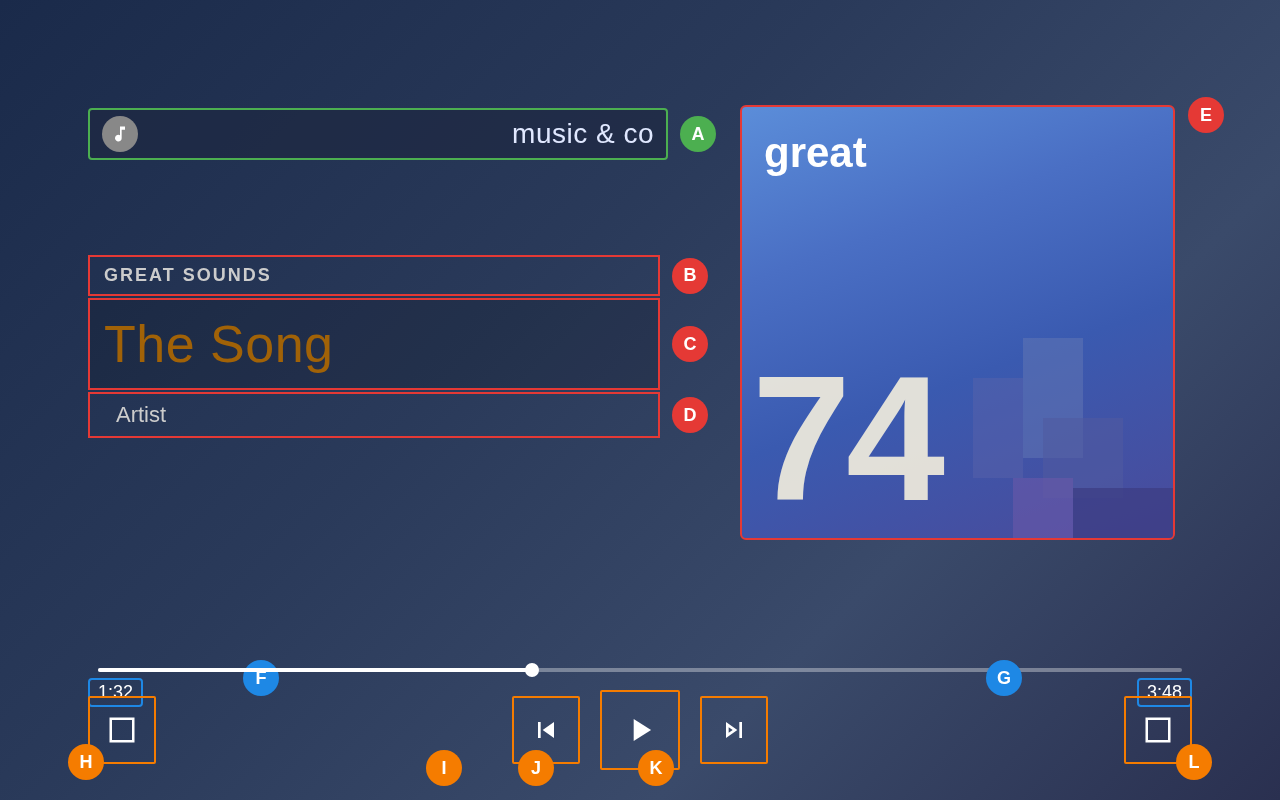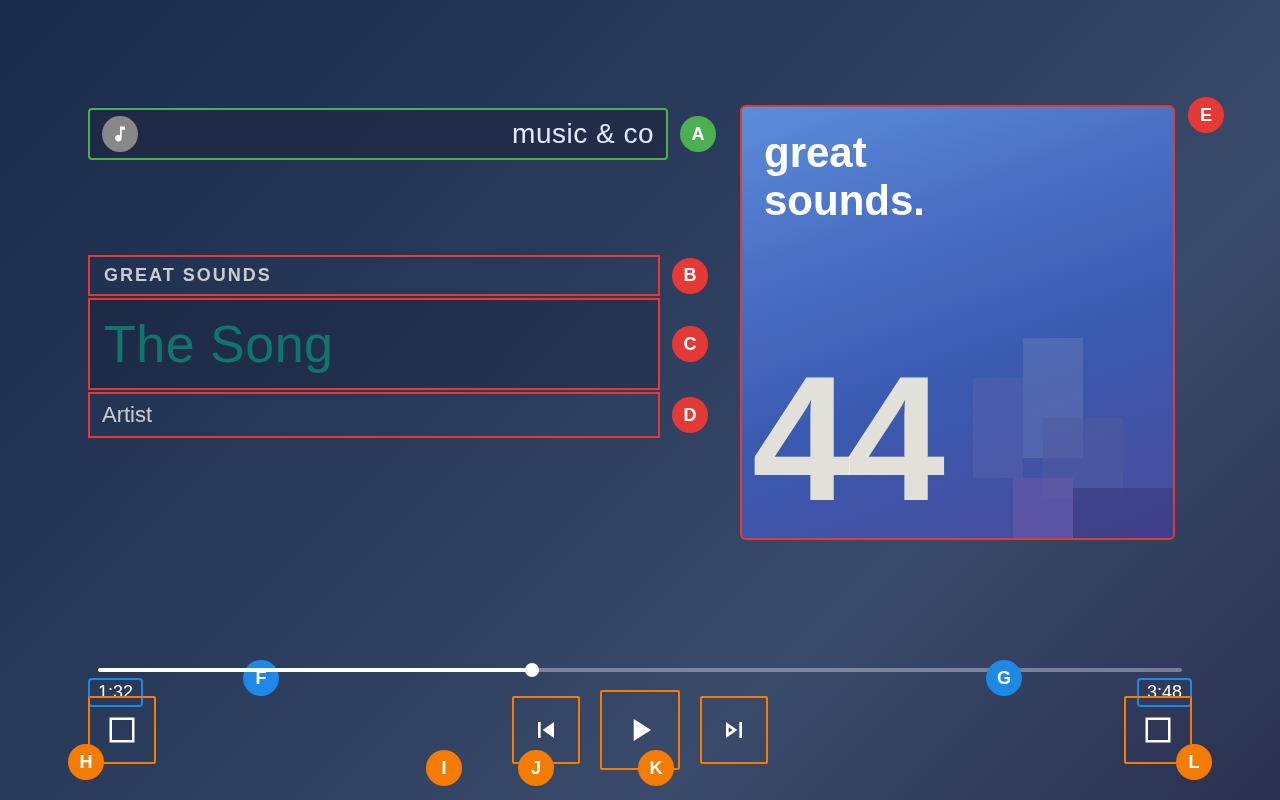--- a/index.html
+++ b/index.html
@@ -125,36 +125,36 @@
     }
 
     .song-box {
       border: 2px solid #e53935;
       padding: 14px 14px;
       flex: 1;
       background: rgba(0,0,0,0.15);
     }
 
     .song-text {
-      color: #0f766e;
+      color: #a16207;
       font-size: 52px;
       font-weight: 400;
       letter-spacing: 0.5px;
     }
 
     .artist-row {
       display: flex;
       align-items: center;
       gap: 12px;
       margin-top: 2px;
     }
 
     .artist-box {
       border: 2px solid #e53935;
-      padding: 8px 12px;
+      padding: 8px 26px;
       flex: 1;
     }
 
     .artist-text {
       color: #ccc;
       font-size: 22px;
       font-weight: 400;
     }
 
     
@@ -409,28 +409,27 @@
       <span class="artist-text">Artist</span>
     </div>
     <div class="badge badge-d">D</div>
   </div>
 </div>
 
 <div class="album-art">
   <div class="album-art-inner">
     <div class="album-title">
       <span>great</span><br>
-      <span>sounds.</span>
     </div>
     <div class="rect4"></div>
     <div class="rect1"></div>
     <div class="rect2"></div>
     <div class="rect3"></div>
     <div class="rect5"></div>
-    <div class="album-number">44</div>
+    <div class="album-number">74</div>
   </div>
 </div>
 
 <div class="badge badge-e badge-e-pos">E</div>
 
 <div class="controls-area">
 
   <div class="progress-row">
     <span class="time-badge time-left">1:32</span>
     <div class="badge badge-f badge-f-pos">F</div>

